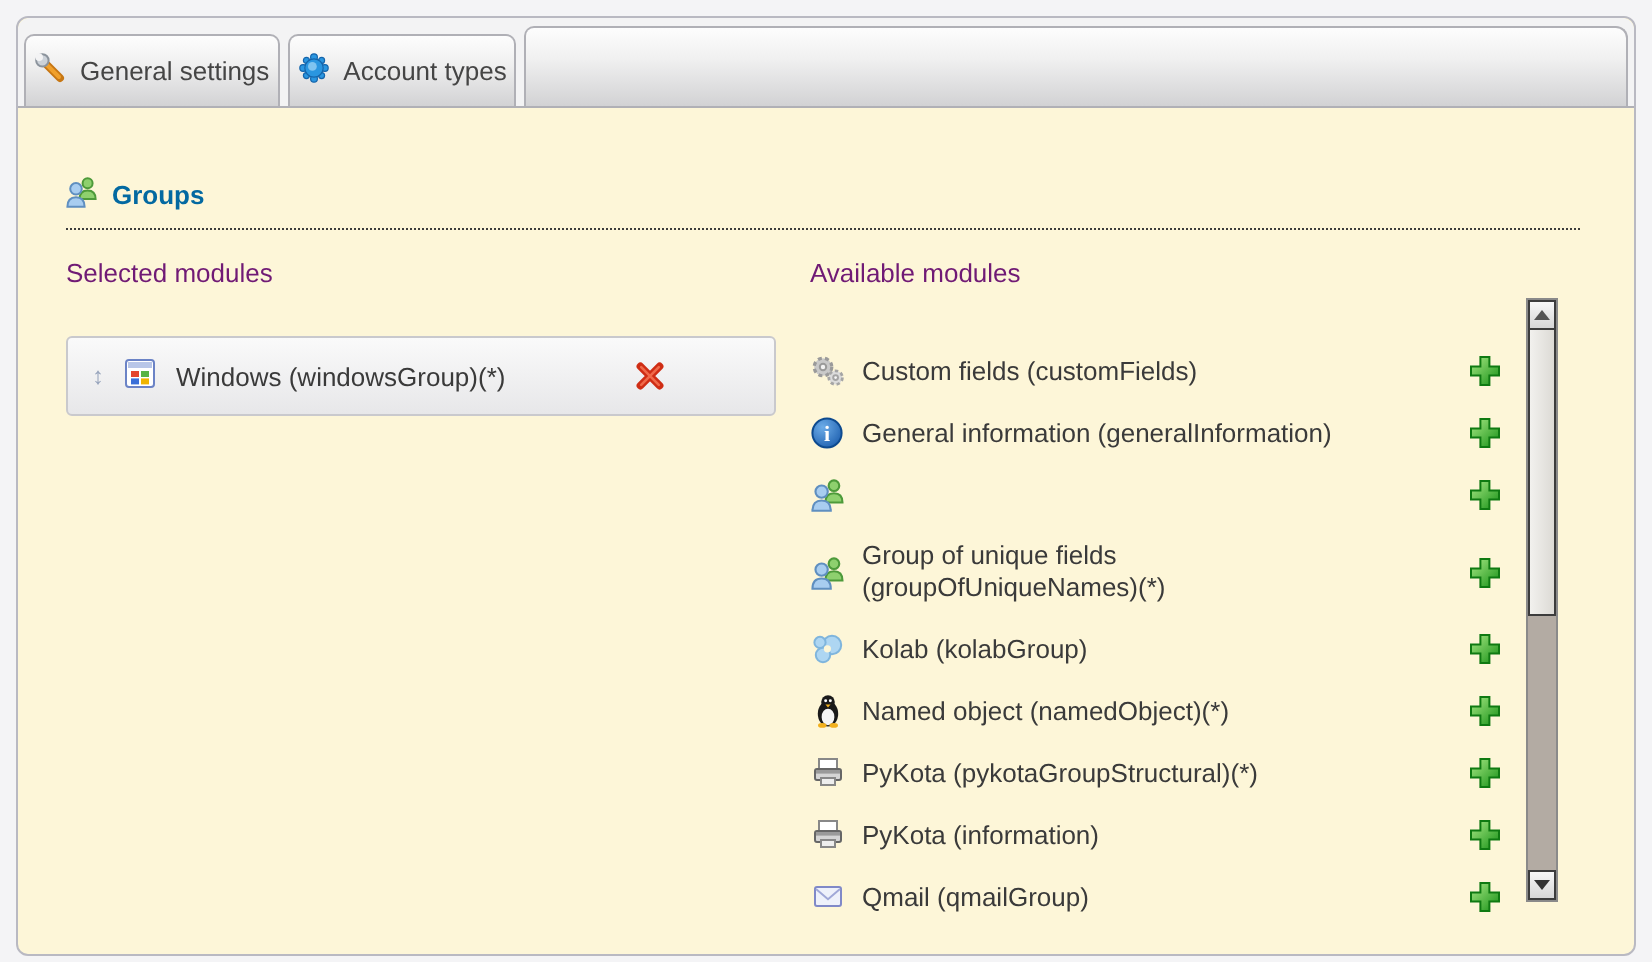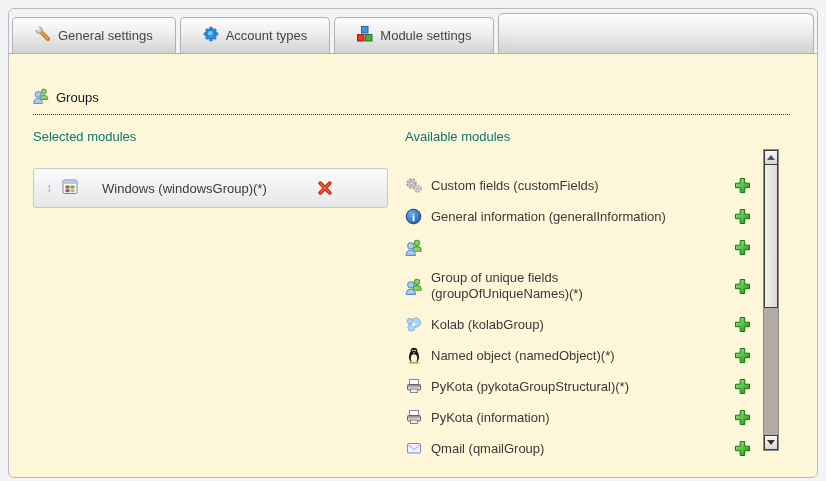--- a/index.html
+++ b/index.html
@@ -27,21 +27,21 @@
     padding: 4px 3px 0 3px;
     background: #f3f3f4;
     border-radius: 6px 6px 0 0;
     border-bottom: 1px solid #b0b0b6;
   }
   .tab {
     height: 36px;
     display: flex;
     align-items: center;
     gap: 7px;
-    padding: 0 22px;
+    padding: 0 4px;
     margin-right: 4px;
     background: linear-gradient(#fdfdfd, #f0f0f0 40%, #d2d2d4);
     border: 1px solid #b0b0b6;
     border-bottom: none;
     border-radius: 5px 5px 0 0;
     color: #454545;
     cursor: pointer;
     white-space: nowrap;
   }
   .tab.active {
@@ -61,39 +61,39 @@
   .tab svg { flex-shrink: 0; }
   
   .groups-heading {
     margin: 34px 27px 0 24px;
     padding-bottom: 7px;
     border-bottom: 1px dotted #3c3c3c;
     display: flex;
     align-items: center;
     gap: 7px;
   }
-  .groups-heading .title { font-weight: normal; color: #0f172a; }
+  .groups-heading .title { font-weight: bold; color: #0369a1; }
   
   .columns { display: flex; margin: 14px 38px 0 24px; }
   .left-col { width: 372px; flex-shrink: 0; }
-  .col-label { color: #0f766e; height: 16px; }
+  .col-label { color: #701a75; height: 16px; }
   
   .sel-row {
     margin-top: 23px;
     width: 355px;
     height: 40px;
     border: 1px solid #c9c9cd;
     border-radius: 3px;
     background: linear-gradient(#fafafa, #e7e7e9);
     display: flex;
     align-items: center;
     padding: 0 12px;
   }
   .drag-handle { color: #98a5bd; font-size: 12px; cursor: grab; margin-right: 10px; }
-  .sel-label { margin-left: 24px; color: #3a3a3a; }
+  .sel-label { margin-left: 10px; color: #3a3a3a; }
   .del-btn { margin-left: auto; margin-right: 42px; cursor: pointer; width: 16px; height: 16px; }
   
   .right-col { flex: 1; display: flex; }
   .avail { flex: 1; }
   .avail-list { margin-top: 25px; }
   .avail-row { display: flex; align-items: center; padding: 7px 0; }
   .avail-icon { width: 18px; height: 17px; margin-right: 8px; flex-shrink: 0; }
   .avail-label { width: 272px; line-height: 16px; color: #3a3a3a; }
   .avail-label span { display: block; }
   .add-btn { margin-left: auto; margin-right: 12px; width: 17px; height: 17px; cursor: pointer; flex-shrink: 0; }
@@ -169,30 +169,20 @@
               <circle cx="4.2" cy="4.2" r="1.5"></circle>
             <circle cx="8" cy="8" r="4.6"></circle>
           </g>
           <circle cx="7.2" cy="7.2" r="2.2" fill="#7fc4f0"></circle>
         </svg>
       </span>
       <span>Account types</span>
     </div>
 
 
-    <div class="tab">
-      <span>
-        <svg width="16" height="16" viewBox="0 0 16 16">
-          <rect x="4.5" y="0.5" width="6.5" height="6.5" fill="#4a90e2" stroke="#2a5ca8"></rect>
-          <rect x="0.5" y="8.5" width="6.5" height="6.5" fill="#e03c2c" stroke="#9e1f14"></rect>
-          <rect x="8.5" y="8.5" width="6.5" height="6.5" fill="#3db83a" stroke="#1f7a1e"></rect>
-        </svg>
-      </span>
-      <span>Module settings</span>
-    </div>
 
     <div class="tab-filler"></div>
   </div>
 
   <div class="groups-heading">
     <span>
       <svg width="16" height="16" viewBox="0 0 16 16">
         <circle cx="10.8" cy="3.6" r="2.5" fill="#8ed06e" stroke="#4d9a3a"></circle>
         <path d="M6.8 11.5 q0-4.3 4-4.3 q4 0 4 4.3 z" fill="#8ed06e" stroke="#4d9a3a"></path>
         <circle cx="5" cy="6.4" r="2.9" fill="#a8cdf0" stroke="#5f8fc0"></circle>

